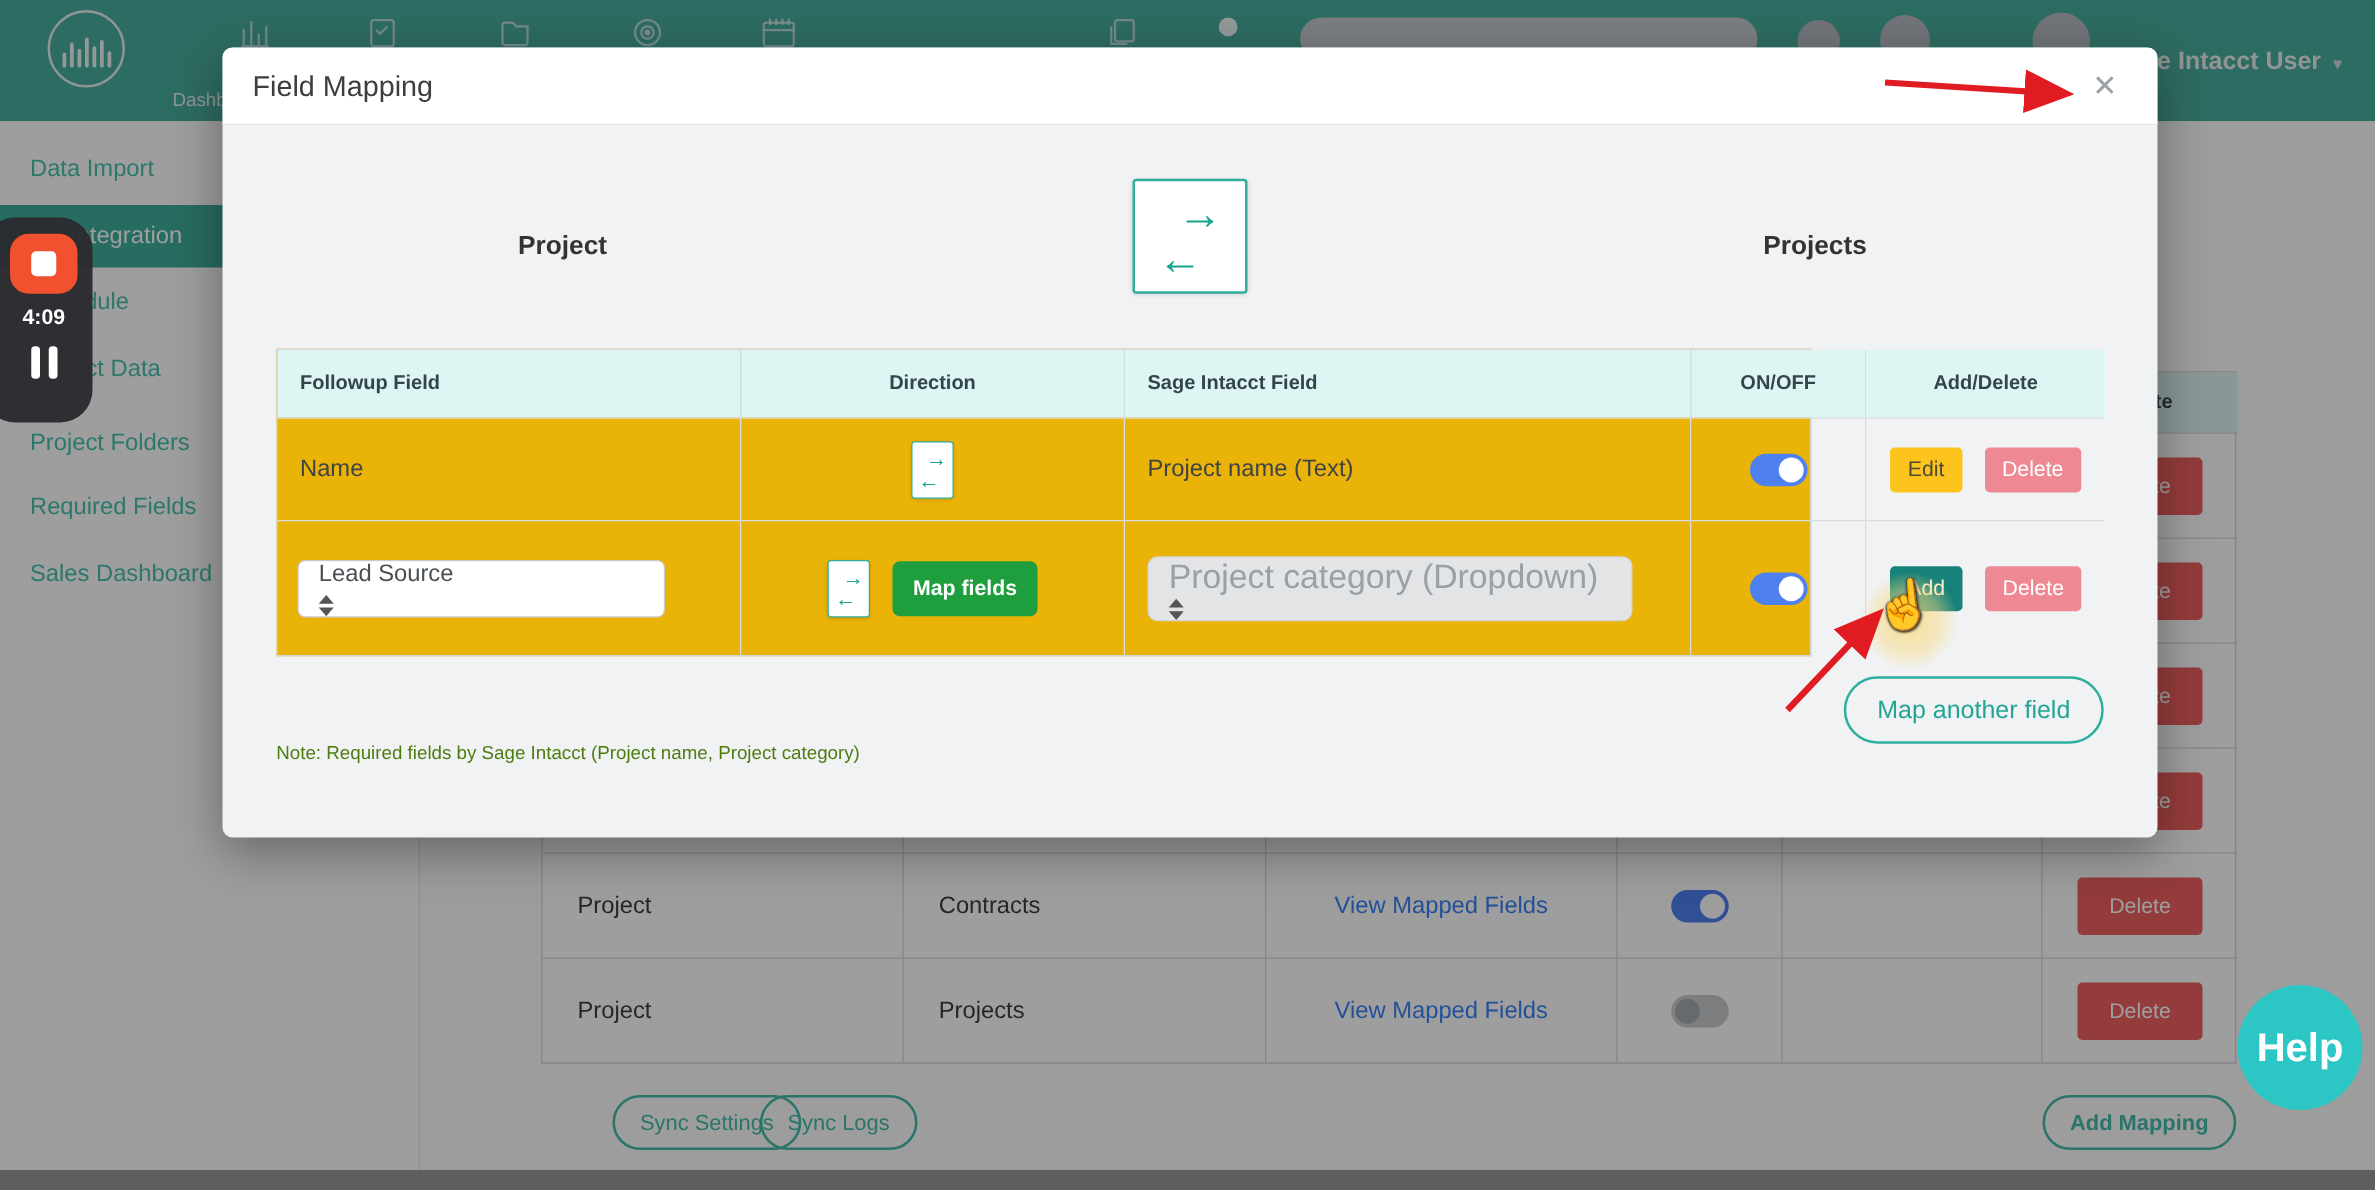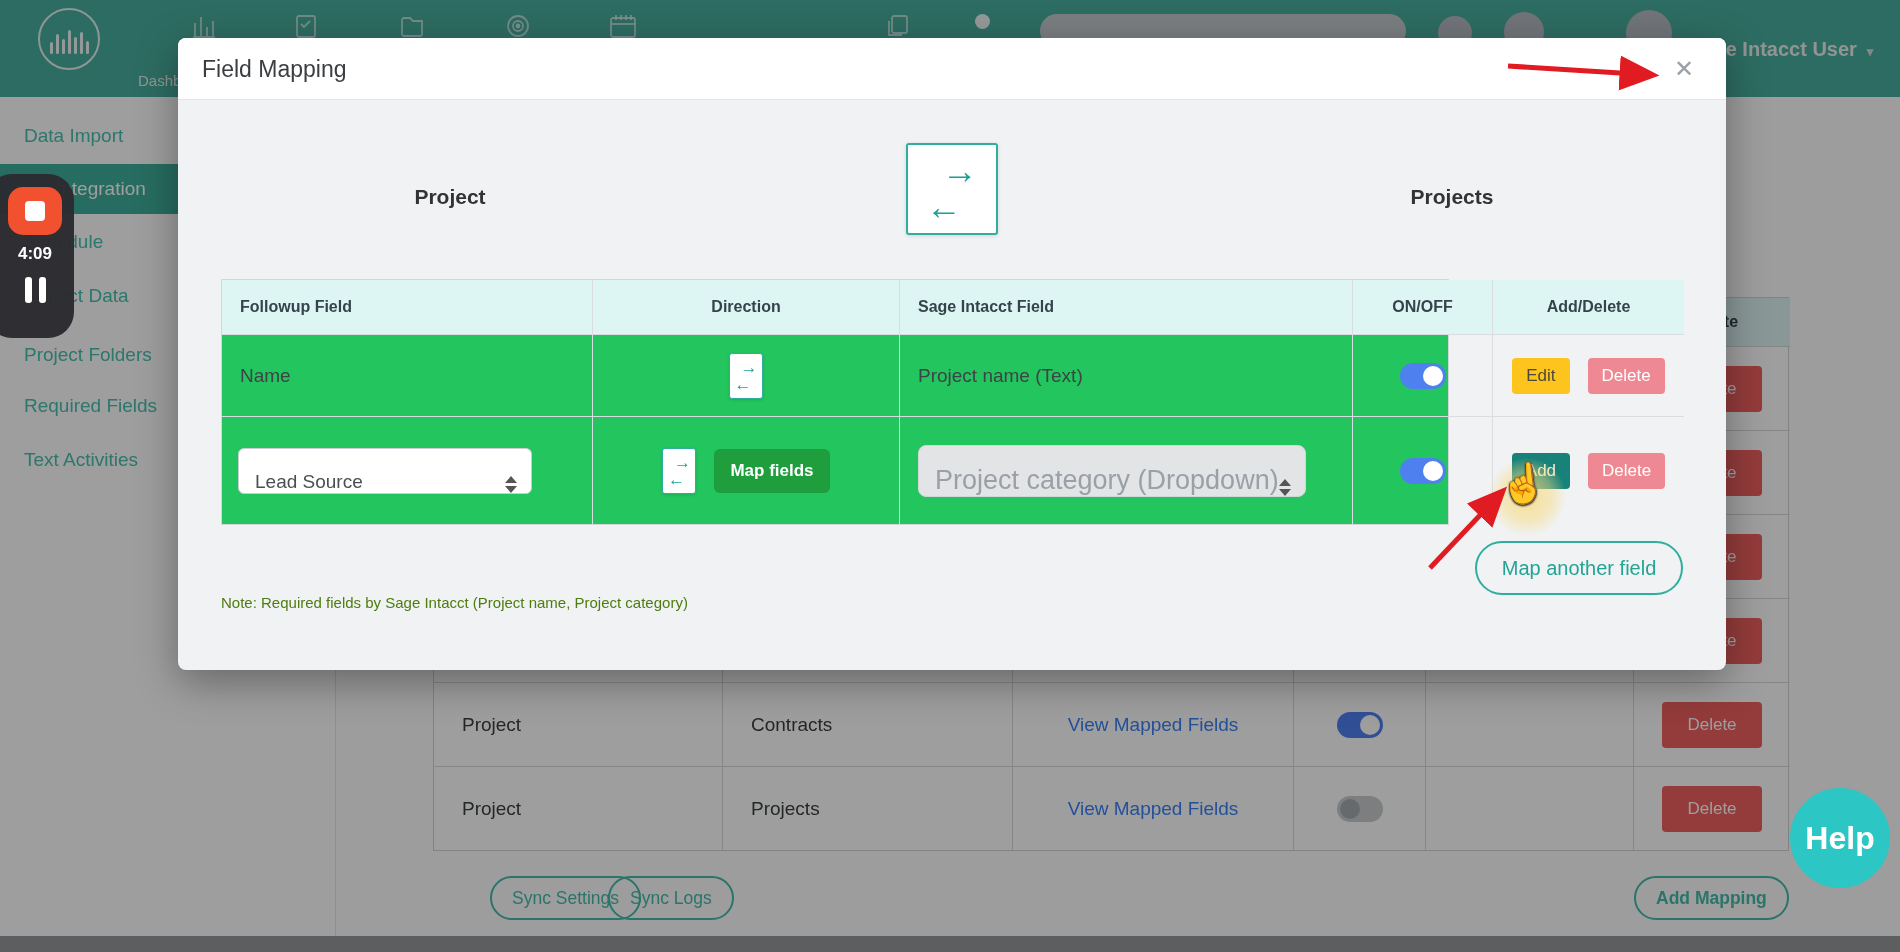--- a/index.html
+++ b/index.html
@@ -80,31 +80,31 @@
   .exbox{position:absolute;left:728px;top:105px;width:92px;height:92px;background:#fff;border:2px solid #2fae9e;
          border-radius:3px;box-shadow:0 1px 4px rgba(0,0,0,.12);display:flex;flex-direction:column;
          align-items:center;justify-content:center;color:#1aa392;font-size:36px;line-height:1.0;}
   .exbox span.r{margin-left:16px;} .exbox span.l{margin-right:16px;}
   .dirbox{width:34px;height:46px;background:#fff;border:1.5px solid #2fae9e;border-radius:3px;
           box-shadow:0 1px 3px rgba(0,0,0,.12);display:flex;flex-direction:column;align-items:center;
           justify-content:center;color:#1aa392;font-size:17px;line-height:1.0;flex:none;}
   .dirbox span.r{margin-left:6px;} .dirbox span.l{margin-right:6px;}
 
   .mtable{position:absolute;left:43px;top:241px;width:1228px;display:grid;
-          grid-template-columns:371px 307px 453px 140px 191px;background:#22c55e;border:1px solid #d3d7d9;}
+          grid-template-columns:371px 307px 453px 140px 191px;background:#eab308;border:1px solid #d3d7d9;}
   .mc{border-right:1px solid #d9dde0;border-top:1px solid #d9dde0;display:flex;align-items:center;
       font-size:19px;color:#3f4346;}
   .mc:nth-child(5n){border-right:none;}
   .mc.h{height:54px;background:#ddf6f4;border-top:none;font-weight:bold;font-size:16px;color:#35444b;}
   .mc.r1{height:82px;} .mc.r2{height:108px;}
   .padl{padding-left:18px;} .cen{justify-content:center;}
 
-  .selectbox{display:flex;align-items:flex-end;justify-content:space-between;background:#fff;
+  .selectbox{display:flex;align-items:flex-start;justify-content:space-between;background:#fff;
              border:1px solid #c9cdd1;border-radius:6px;width:294px;height:46px;padding:0 14px 0 16px;
-             font-size:19px;color:#4a4f54;cursor:pointer;}
+             font-size:19px;color:#4a4f54;cursor:pointer;flex-direction:column;}
   .selectbox.disabled{background:#e2e4e6;border-color:#d3d6d8;border-radius:8px;width:388px;height:52px;
              color:#9aa0a6;font-size:27px;cursor:default;}
   .sortcaret{display:flex;flex-direction:column;gap:3px;align-items:center;}
   .sortcaret i{display:block;width:0;height:0;border-left:6px solid transparent;border-right:6px solid transparent;}
   .sortcaret i.up{border-bottom:7px solid #555;}
   .sortcaret i.dn{border-top:7px solid #555;}
 
   .btn{border:none;border-radius:4px;font-family:inherit;font-size:17px;cursor:pointer;height:36px;padding:0 14px;}
   .btn.edit{background:#fcc41c;color:#4d4a38;}
   .btn.pinkdel{background:#ee8993;color:#fff;}
@@ -176,21 +176,21 @@
     </div>
   </header>
 
   <nav class="sidebar">
     <div class="sideitem" style="top:15px"><span>Data Import</span></div>
     <div class="sideitem active" style="top:67px"><span>Integration</span></div>
     <div class="sideitem" style="top:121px"><span>Schedule</span></div>
     <div class="sideitem" style="top:175px"><span>Project Data</span></div>
     <div class="sideitem" style="top:234px"><span>Project Folders</span></div>
     <div class="sideitem" style="top:285px"><span>Required Fields</span></div>
-    <div class="sideitem" style="top:339px"><span>Text Activities</span></div>
+    <div class="sideitem" style="top:339px"><span>Sales Dashboard</span></div>
   </nav>
 
   <main class="content"></main>
 
   <div class="bgtable">
 
     <div class="bgc hdr"></div>
     <div class="bgc hdr"></div>
     <div class="bgc hdr"></div>
     <div class="bgc hdr"></div>

